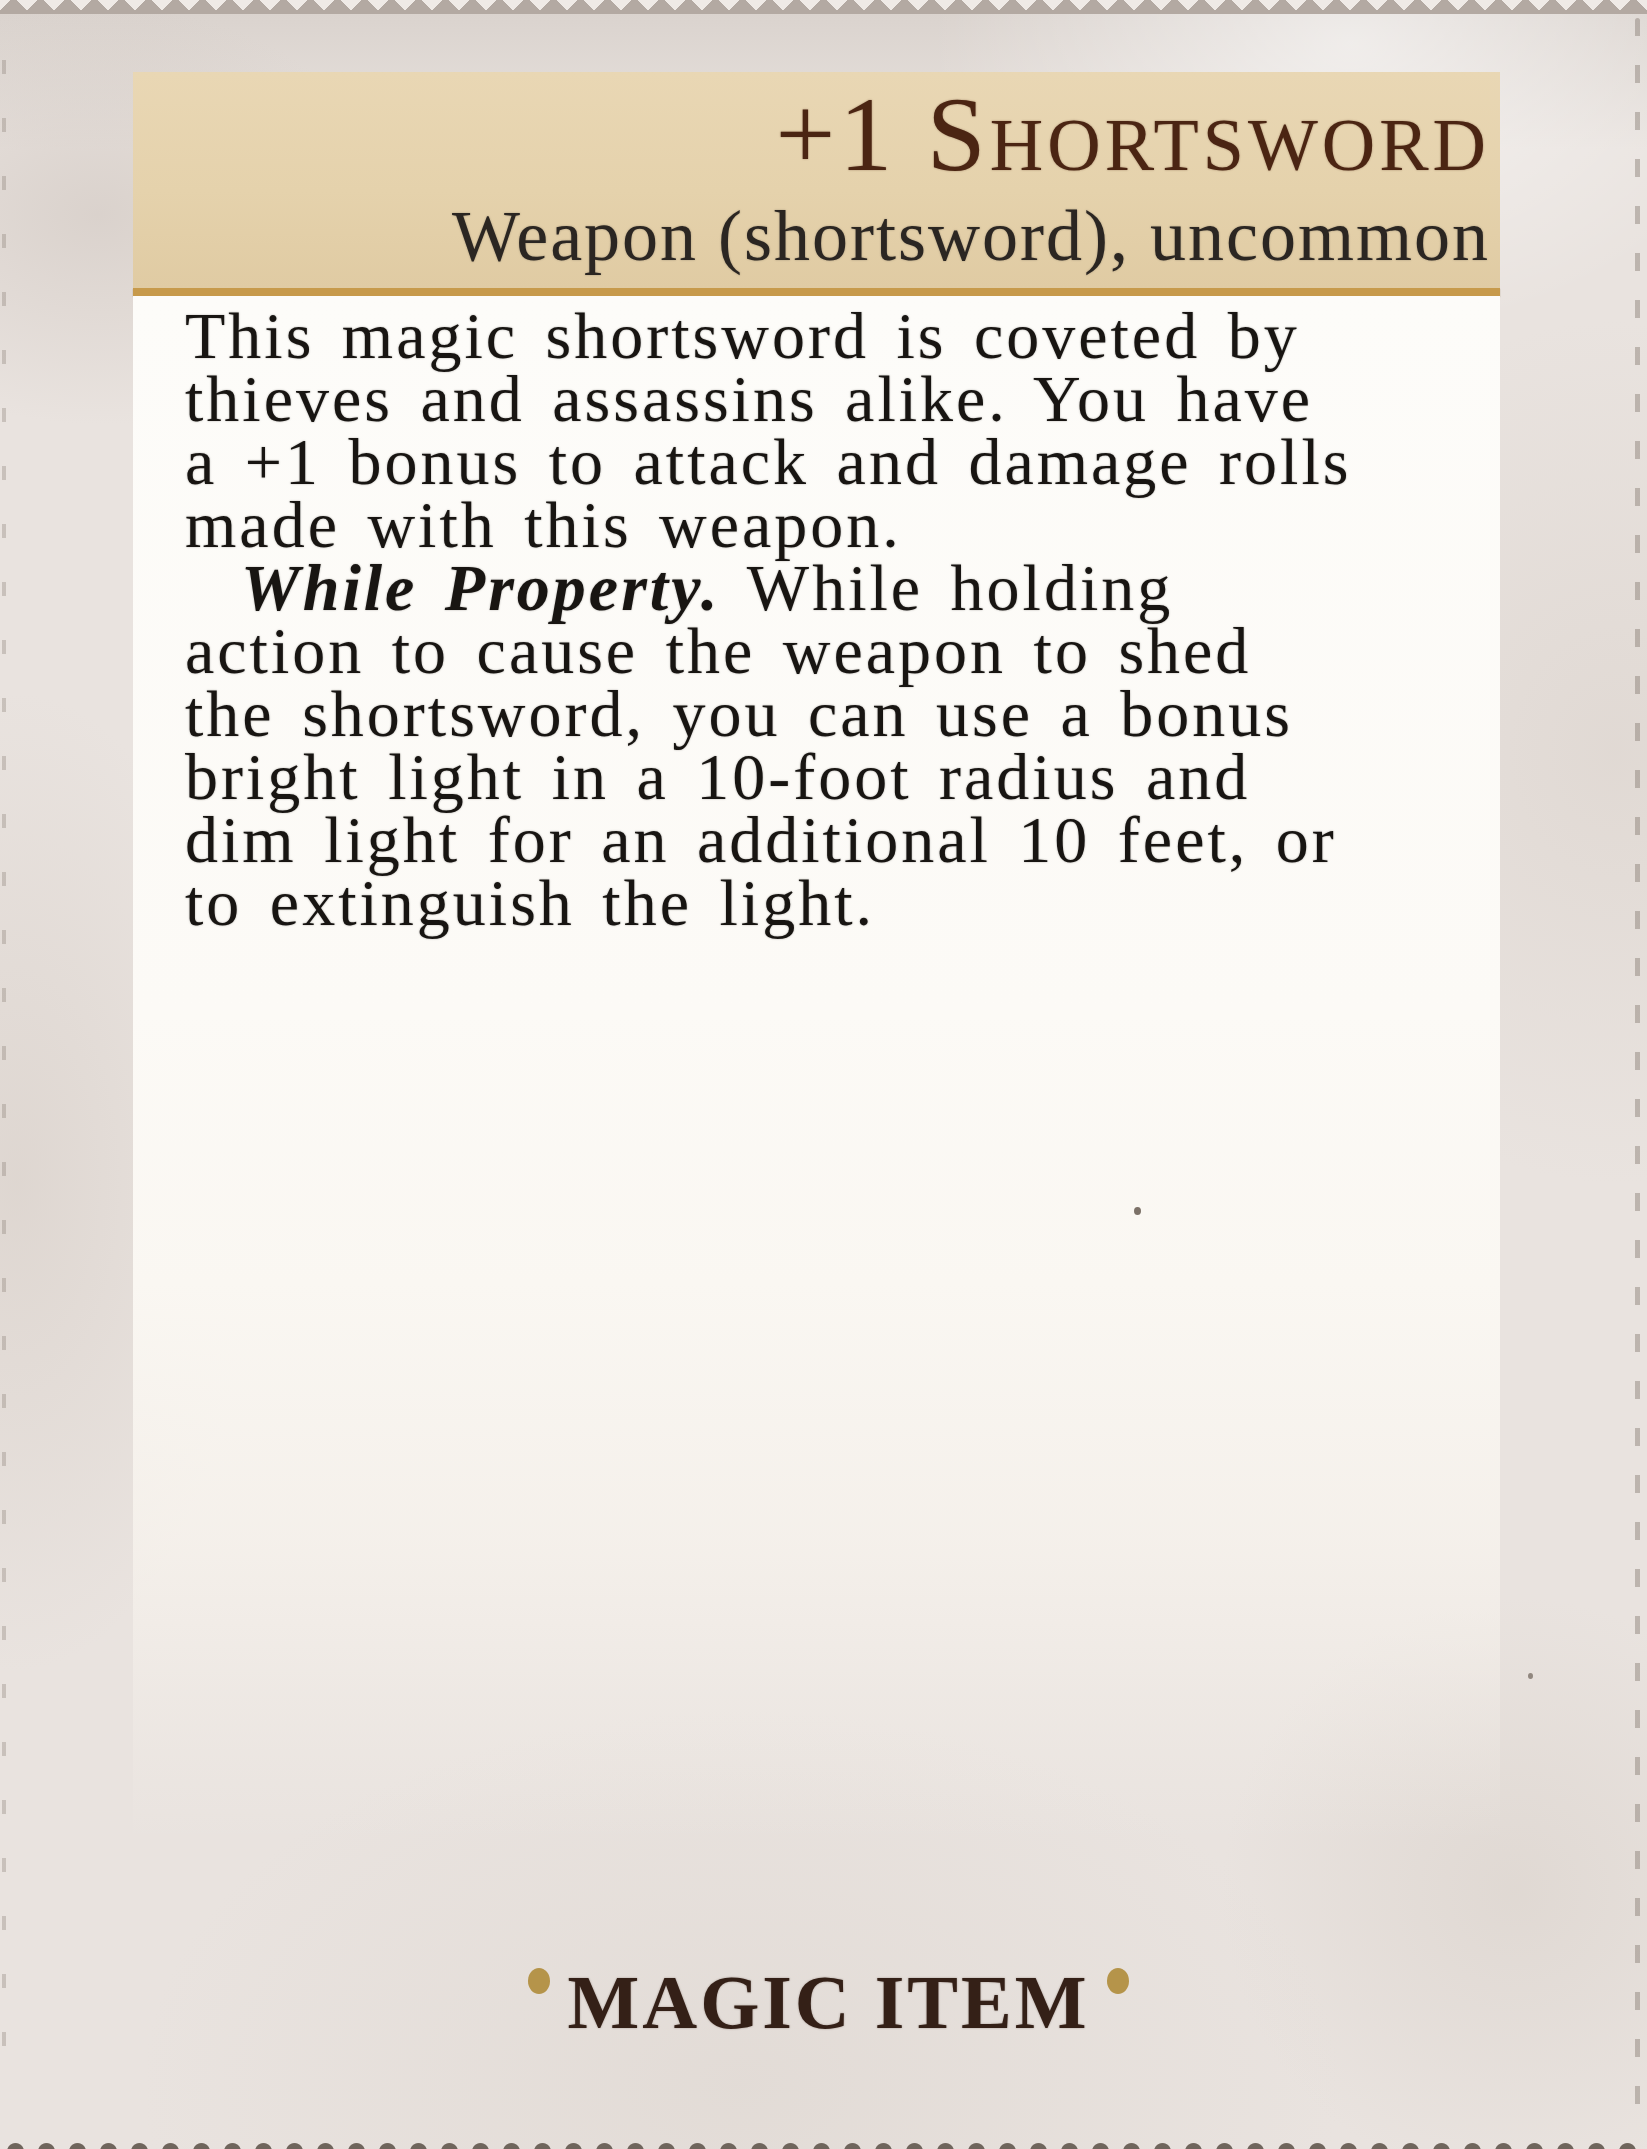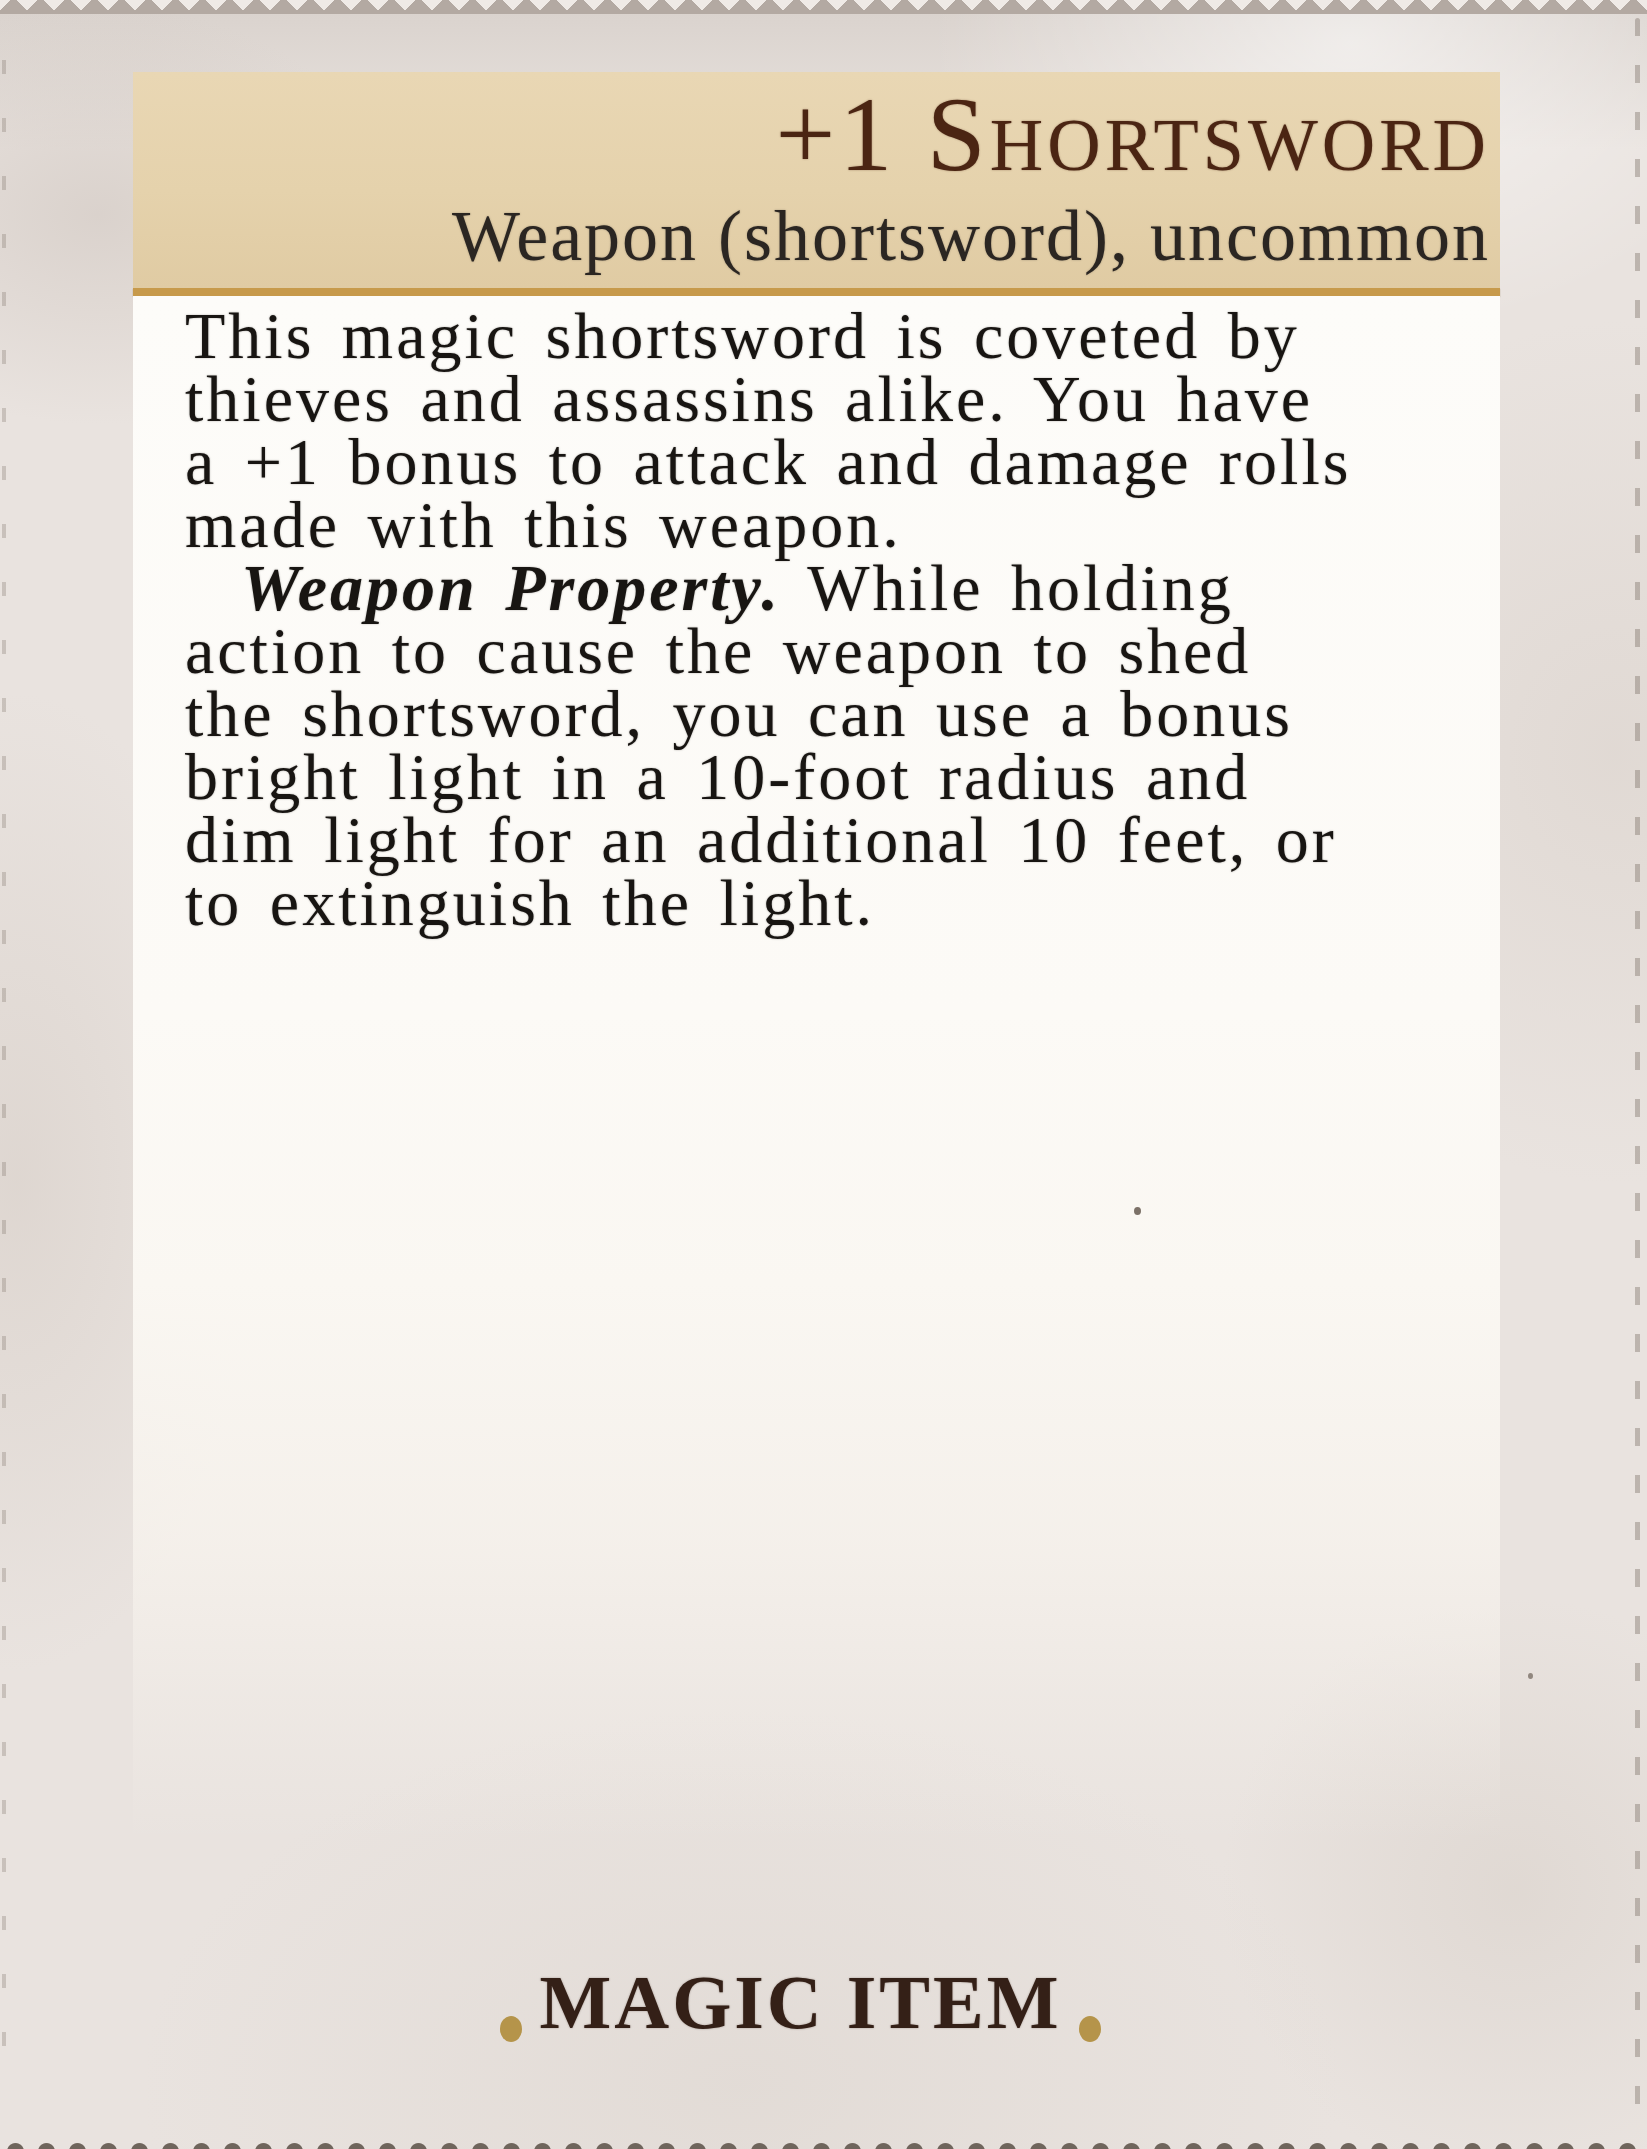--- a/index.html
+++ b/index.html
@@ -80,22 +80,22 @@
     font-size:66px;line-height:63px;
     letter-spacing:3px;word-spacing:8px;
     white-space:pre;
     color:#181512;
     text-shadow:0 0 2px rgba(24,21,18,0.35);
   }
   .para-2{margin-top:0;}
   .indent{padding-left:56px;}
   .lead-bi{font-weight:bold;font-style:italic;}
   .card-footer{
-    position:absolute;left:117px;top:1962px;width:1367px;
-    display:flex;align-items:flex-end;justify-content:center;gap:18px;
+    position:absolute;left:145px;top:1962px;width:1367px;
+    display:flex;align-items:flex-start;justify-content:center;gap:18px;
   }
   .footer-label{
     font-size:76px;line-height:80px;
     font-weight:600;letter-spacing:3px;
     color:#342017;
     text-shadow:0 0 2px rgba(52,32,23,0.4);
   }
   .bullet-dot{
     width:22px;height:26px;border-radius:50%;
     background:#b5944a;margin-top:6px;
@@ -115,21 +115,21 @@
     </div>
     <div class="gold-divider"></div>
     <div class="card-bodypanel">
       <div class="para-1">
           <div class="bodyline">This magic shortsword is coveted by</div>
           <div class="bodyline">thieves and assassins alike. You have</div>
           <div class="bodyline">a +1 bonus to attack and damage rolls</div>
           <div class="bodyline">made with this weapon.</div>
         </div>
       <div class="para-2">
-        <div class="bodyline indent"><span class="lead-bi">Weapon Property.</span><span> While holding</span></div>
+        <div class="bodyline indent"><span class="lead-bi">While Property.</span><span> While holding</span></div>
         <div>
             <div class="bodyline">action to cause the weapon to shed</div>
             <div class="bodyline">the shortsword, you can use a bonus</div>
             <div class="bodyline">bright light in a 10-foot radius and</div>
             <div class="bodyline">dim light for an additional 10 feet, or</div>
             <div class="bodyline">to extinguish the light.</div>
           </div>
       </div>
     </div>
   </div>

